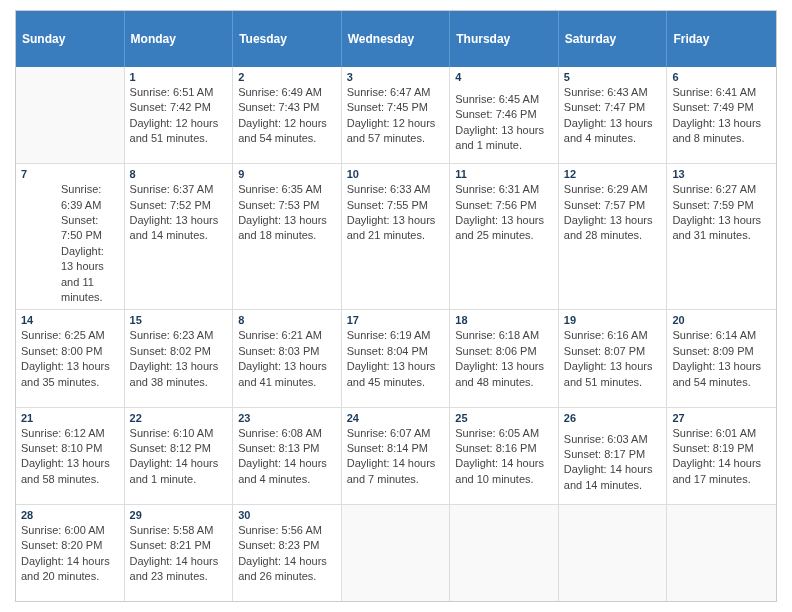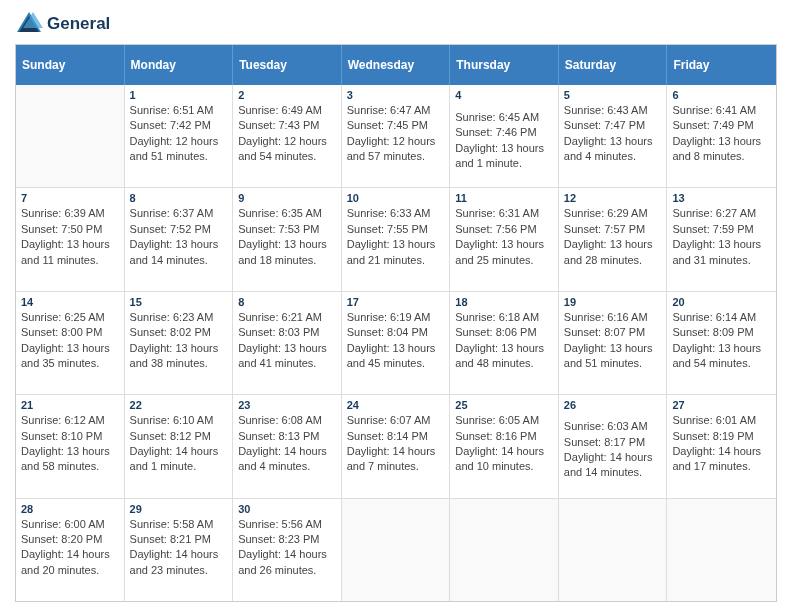--- a/index.html
+++ b/index.html
@@ -52,21 +52,21 @@
     }
     .cal-header {
       display: grid;
       grid-template-columns: repeat(7, 1fr);
       background: #3a7dbf;
     }
     .cal-header-cell {
       color: #fff;
       font-weight: bold;
       font-size: 12px;
-      padding: 13px 6px;
+      padding: 21px 6px;
       border-right: 1px solid #5a9dd4;
       text-align: left;
     }
     .cal-header-cell:last-child { border-right: none; }
     .cal-body {
       flex: 1;
       display: flex;
       flex-direction: column;
     }
     .cal-row {
@@ -95,37 +95,20 @@
     .day-info {
       font-size: 11px;
       color: #444;
       line-height: 1.4;
     }
   </style>
 </head>
 <body>
 
 <div class="page">
-  <div class="header">
-    <div class="logo">
-      <svg class="logo-icon" viewBox="0 0 28 28">
-        <polygon points="14,2 26,22 2,22" fill="#2980b9"></polygon>
-        <polygon points="14,6 24,22 4,22" fill="#1a3a5c"></polygon>
-        <polygon points="18,2 28,18 8,18" fill="#4aa3d9" opacity="0.7"></polygon>
-      </svg>
-      <div>
-        <div style="font-size:17px;font-weight:bold;color:#1a3a5c;line-height:1.1;">General</div>
-        <div style="font-size:17px;font-weight:bold;color:#2980b9;line-height:1.1;"></div>
-      </div>
-    </div>
-    <div class="title-block">
-      <div class="main-title"></div>
-      <div class="subtitle"></div>
-    </div>
-  </div>
 
   <div class="calendar">
     <div class="cal-header">
     <div class="cal-header-cell">Sunday</div>
         <div class="cal-header-cell">Monday</div>
         <div class="cal-header-cell">Tuesday</div>
         <div class="cal-header-cell">Wednesday</div>
         <div class="cal-header-cell">Thursday</div>
         <div class="cal-header-cell">Saturday</div>
         <div class="cal-header-cell">Friday</div>
@@ -172,21 +155,21 @@
             <div class="day-num">6</div>
             <div class="day-info" style="white-space: pre-line;">Sunrise: 6:41 AM
 Sunset: 7:49 PM
 Daylight: 13 hours
 and 8 minutes.</div>
           </div>
         </div>
         <div class="cal-row">
           <div class="cal-cell">
             <div class="day-num">7</div>
-            <div class="day-info" style="white-space: pre-line;">Sunrise: 6:39 AM
+            <div class="day-info" style="white-space: pre-line; margin-left: 40px;">Sunrise: 6:39 AM
 Sunset: 7:50 PM
 Daylight: 13 hours
 and 11 minutes.</div>
           </div>
           <div class="cal-cell">
             <div class="day-num">8</div>
             <div class="day-info" style="white-space: pre-line;">Sunrise: 6:37 AM
 Sunset: 7:52 PM
 Daylight: 13 hours
 and 14 minutes.</div>

